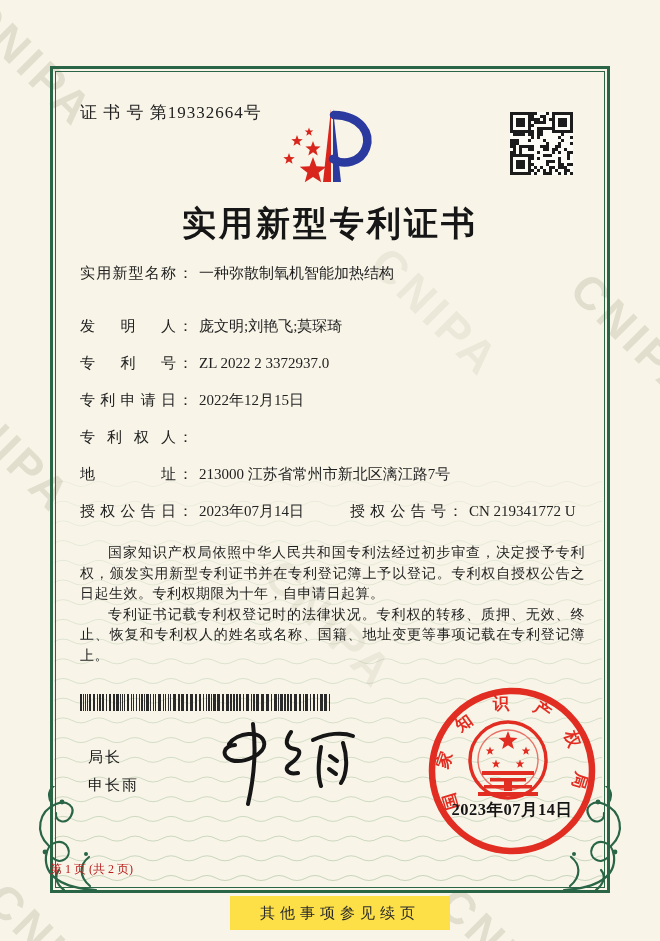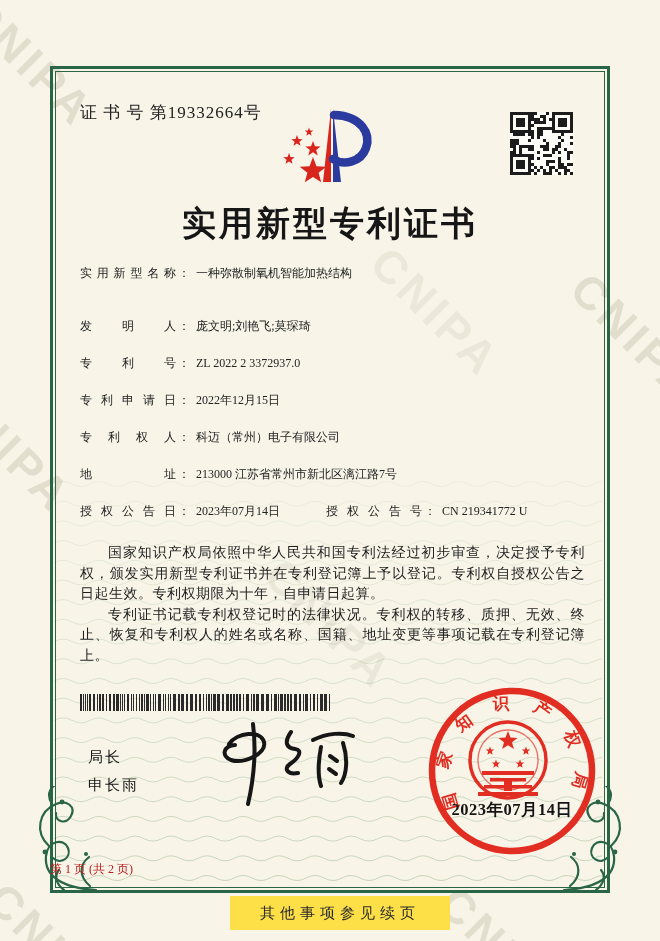--- a/index.html
+++ b/index.html
@@ -35,21 +35,21 @@
   #waves{position:absolute;left:54px;top:478px;width:548px;height:406px;z-index:1;}
   
   .cert-no{position:absolute;left:80px;top:101px;z-index:10;font-size:17px;letter-spacing:1px;}
   #logo{position:absolute;left:278px;top:106px;width:104px;height:82px;z-index:10;}
   #qr{position:absolute;left:510px;top:112px;width:63px;height:63px;z-index:10;}
   .title{
     position:absolute;left:50px;top:201px;width:560px;z-index:10;
     text-align:center;font-size:34px;font-weight:bold;letter-spacing:3px;color:#161616;
   }
   
-  .fields{position:absolute;left:80px;top:262px;width:505px;z-index:10;font-size:12px;}
+  .fields{position:absolute;left:80px;top:262px;width:505px;z-index:10;font-size:15px;}
   .frow{display:flex;line-height:22px;margin-bottom:15px;white-space:nowrap;}
   .frow.gap-lg{margin-bottom:31px;}
   .lbl{display:inline-block;width:96px;text-align:justify;text-align-last:justify;}
   .colon{margin:0 6px 0 2px;}
   .pair2{margin-left:46px;display:flex;}
   
   .body-text{
     position:absolute;left:80px;top:543px;width:505px;z-index:10;
     font-size:14px;line-height:20.5px;text-align:justify;color:#1d1d1d;
   }
@@ -307,21 +307,20 @@
     <span class="val">ZL 2022 2 3372937.0</span>
   </div>
   <div class="frow">
     <span class="lbl">专利申请日</span>
       <span class="colon">：</span>
     <span class="val">2022年12月15日</span>
   </div>
   <div class="frow">
     <span class="lbl">专利权人</span>
       <span class="colon">：</span>
-    <span class="val">科迈（常州）电子有限公司</span>
   </div>
   <div class="frow">
     <span class="lbl">地址</span>
       <span class="colon">：</span>
     <span class="val">213000 江苏省常州市新北区漓江路7号</span>
   </div>
   <div class="frow">
     <span class="lbl">授权公告日</span>
       <span class="colon">：</span>
     <span class="val">2023年07月14日</span>

